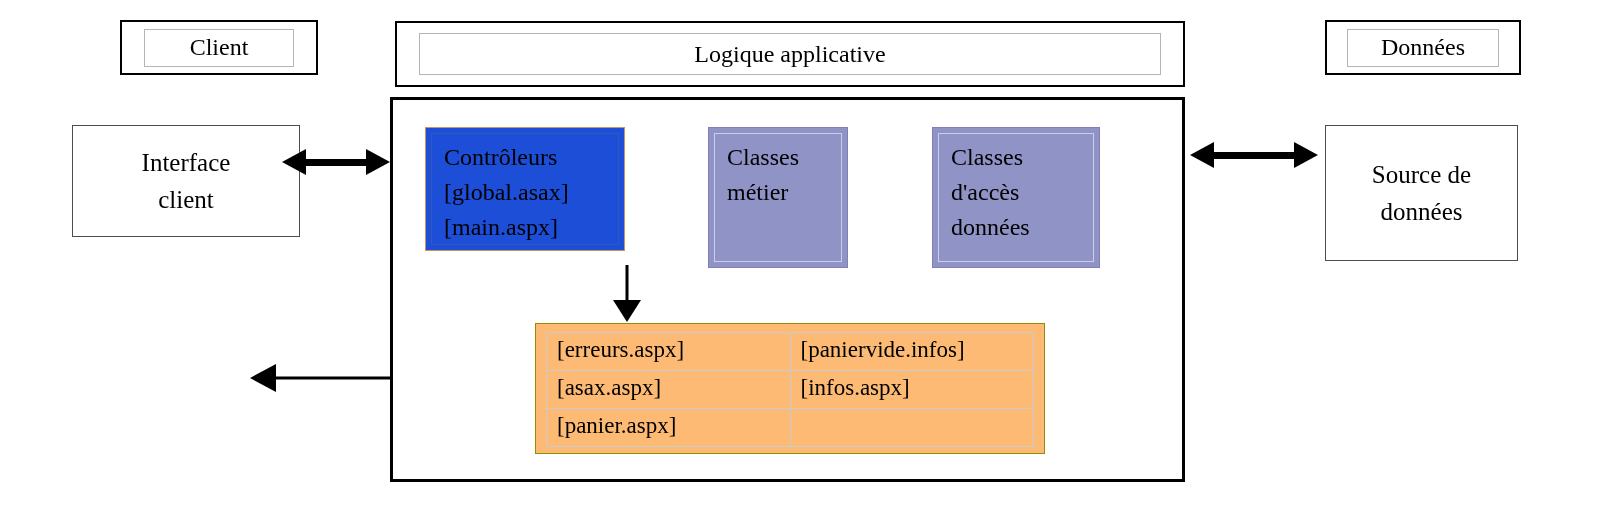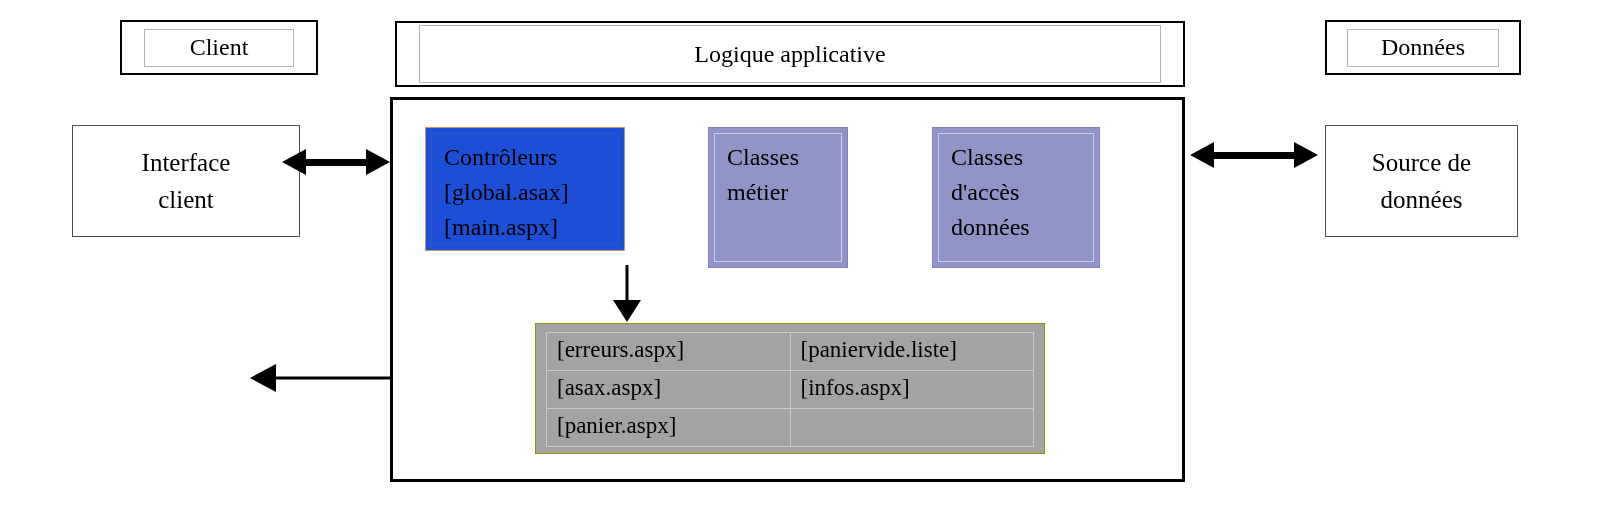--- a/index.html
+++ b/index.html
@@ -59,37 +59,37 @@
 </head>
 <body>
 
 <div class="abs hdr" style="left:120px; top:20px; width:198px; height:55px;">
   <div class="hdr-inner" style="width:150px; height:38px;">
     <span>Client</span>
   </div>
 </div>
 
 <div class="abs hdr" style="left:395px; top:21px; width:790px; height:66px;">
-  <div class="hdr-inner" style="width:742px; height:58px;">
+  <div class="hdr-inner" style="width:742px; height:42px;">
     <span>Logique applicative</span>
   </div>
 </div>
 
 <div class="abs hdr" style="left:1325px; top:20px; width:196px; height:55px;">
   <div class="hdr-inner" style="width:152px; height:38px;">
     <span>Données</span>
   </div>
 </div>
 
 <div class="abs side-box" style="left:72px; top:125px; width:228px; height:112px;">
   <div>Interface</div>
   <div>client</div>
 </div>
 
-<div class="abs side-box" style="left:1325px; top:125px; width:193px; height:112px;">
+<div class="abs side-box" style="left:1325px; top:125px; width:193px; height:136px;">
   <div>Source de</div>
   <div>données</div>
 </div>
 
 <div class="abs container-box" style="left:390px; top:97px; width:795px; height:385px;"></div>
 
 <div class="abs color-box ctrl-box" style="left: 425px; top: 127px; width: 200px; height: 124px; background: #1d4ed8;">
   <div class="innerline"></div>
   <div class="txt">
     <div>Contrôleurs</div>
@@ -108,24 +108,24 @@
 
 <div class="abs color-box purple-box" style="left: 932px; top: 127px; width: 168px; height: 141px; background: rgb(143, 147, 197);">
   <div class="innerline"></div>
   <div class="txt">
     <div>Classes</div>
     <div>d'accès</div>
     <div>données</div>
   </div>
 </div>
 
-<div class="abs pages-box" style="left: 535px; top: 323px; width: 510px; height: 131px; background: #a3a3a3;">
+<div class="abs pages-box" style="left: 535px; top: 323px; width: 510px; height: 131px; background: #fdba74;">
   <div class="pages-grid">
     <div class="pages-cell">[erreurs.aspx]</div>
-    <div class="pages-cell">[paniervide.liste]</div>
+    <div class="pages-cell">[paniervide.infos]</div>
     <div class="pages-cell">[asax.aspx]</div>
     <div class="pages-cell">[infos.aspx]</div>
     <div class="pages-cell">[panier.aspx]</div>
     <div class="pages-cell"></div>
   </div>
 </div>
 
 <svg class="arrows" width="1616" height="521" viewBox="0 0 1616 521">
   <g>
     <rect x="302" y="159" width="64" height="7"></rect>

